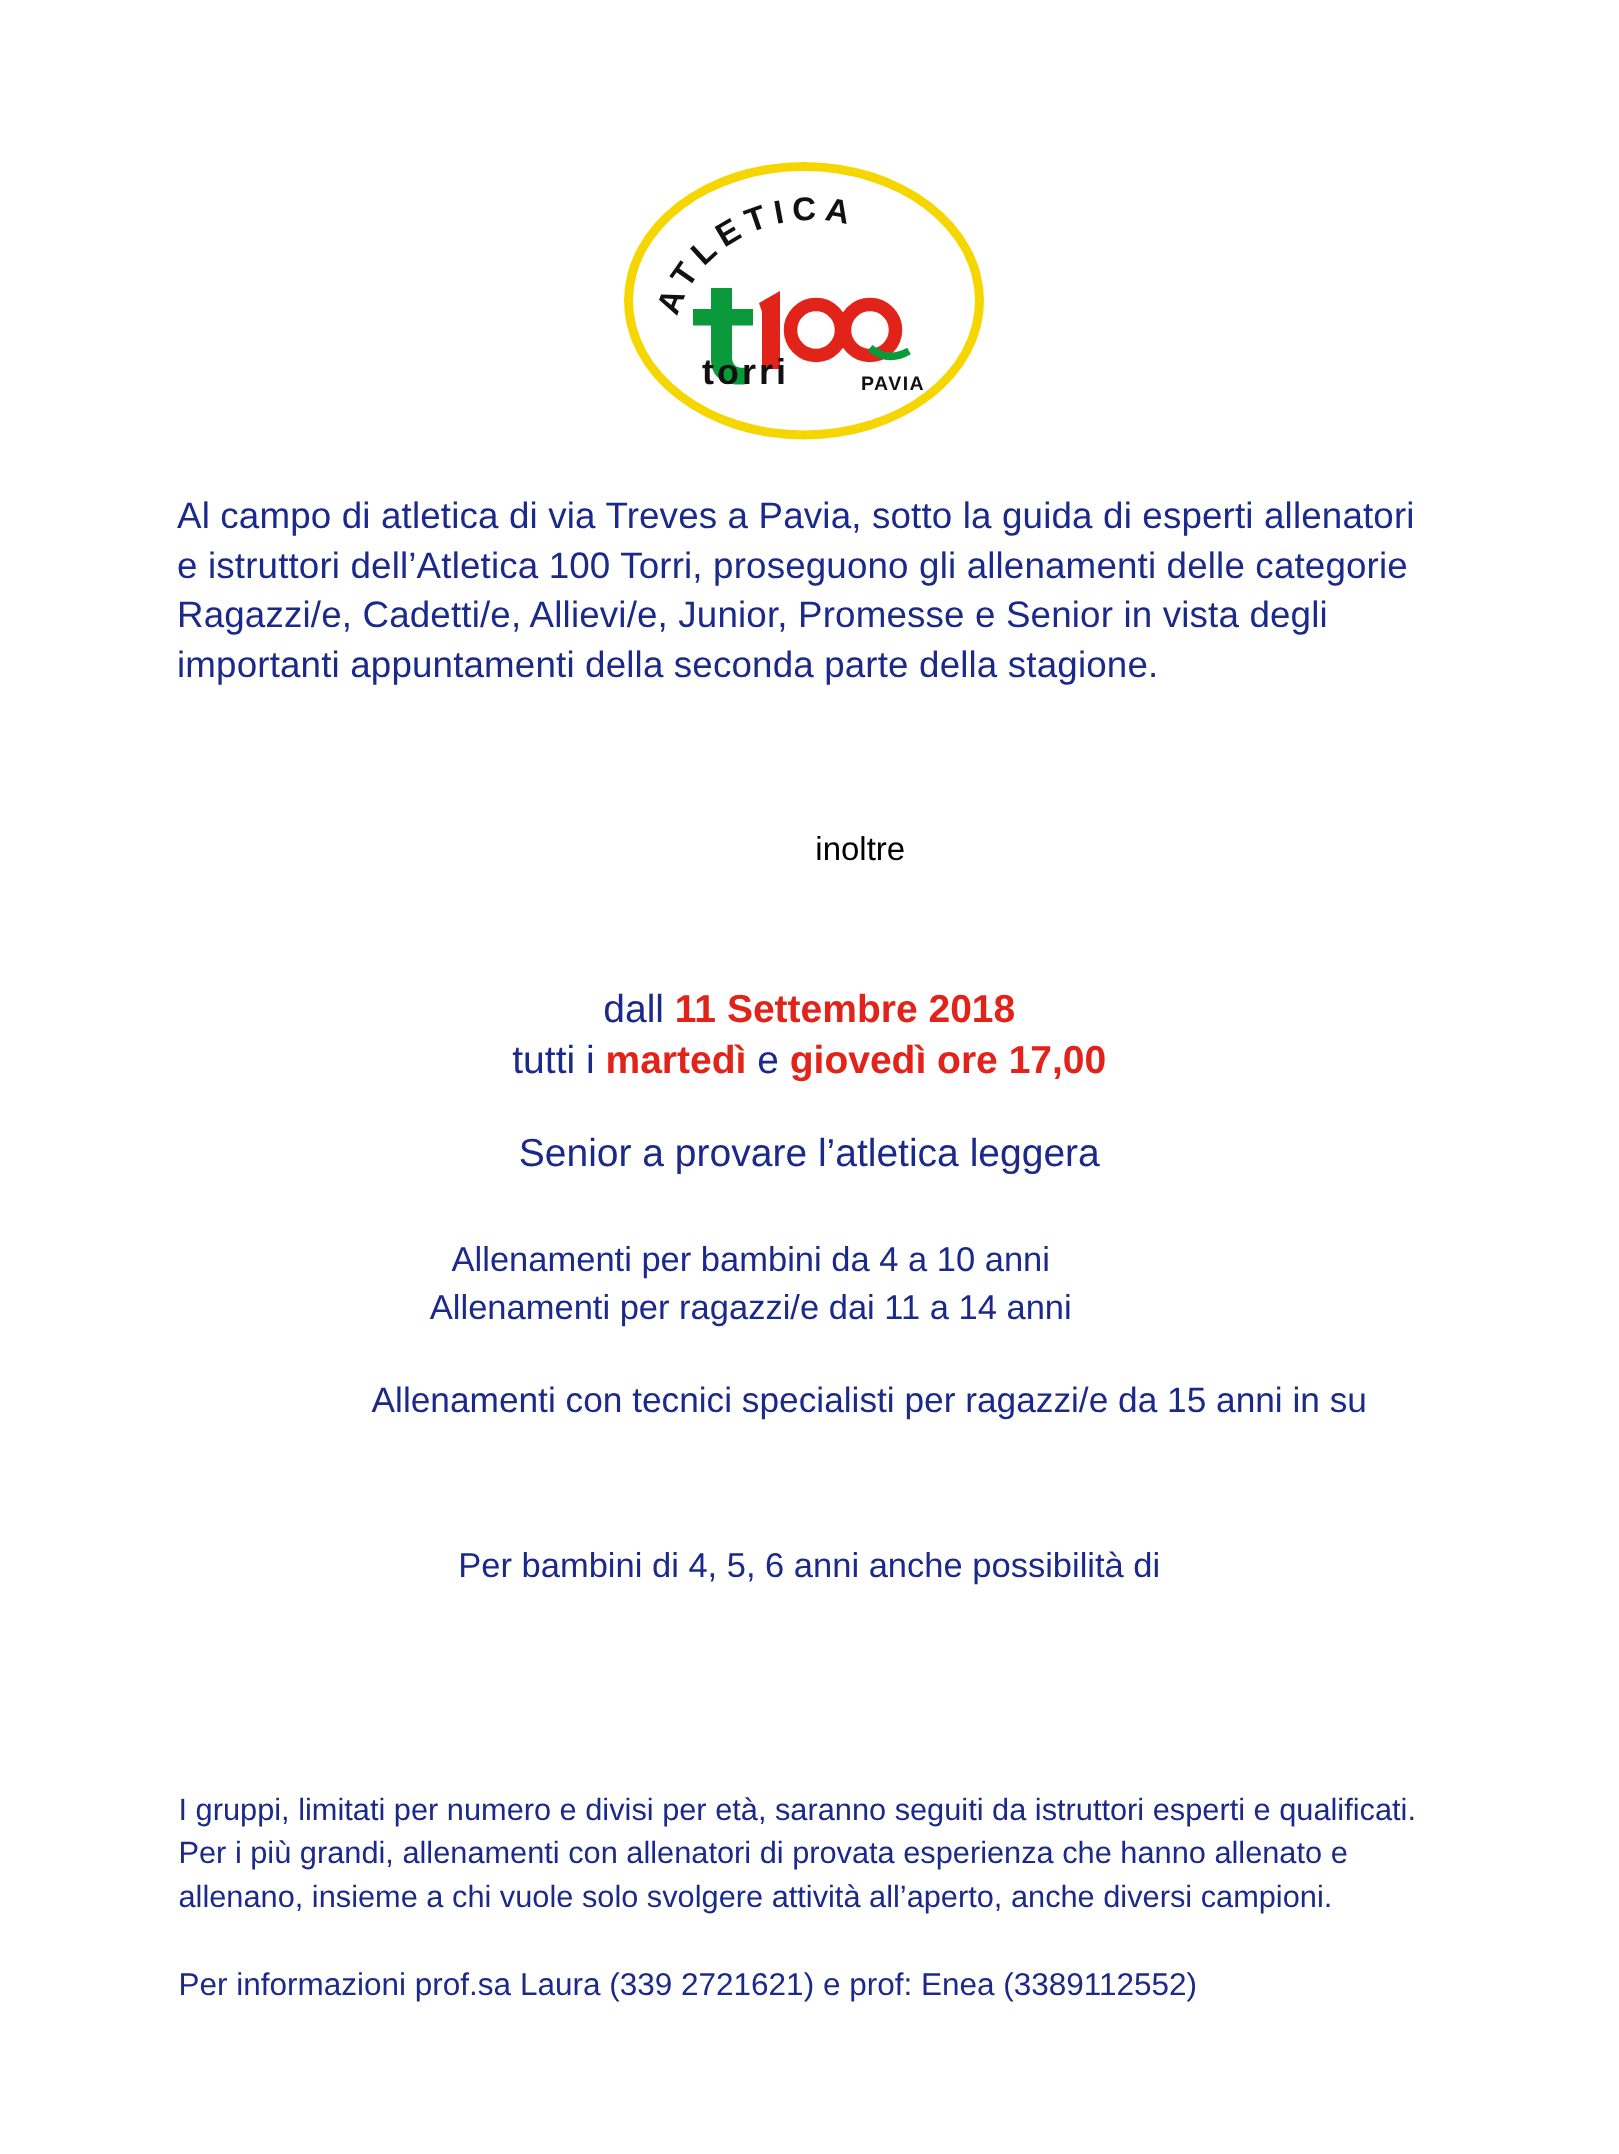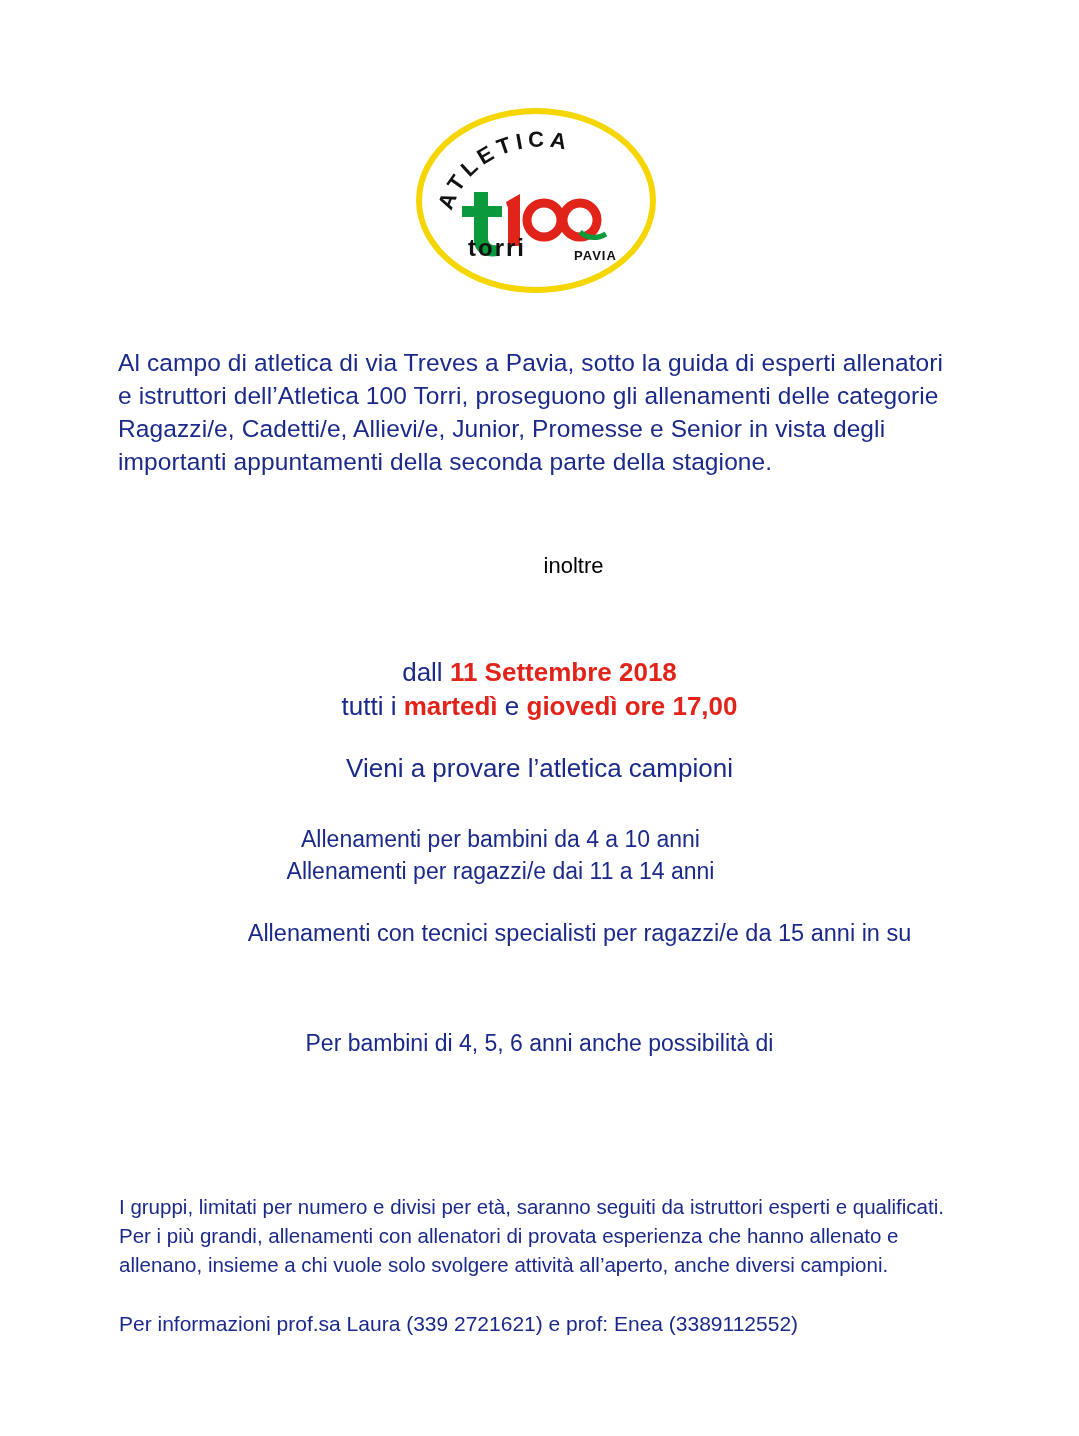--- a/index.html
+++ b/index.html
@@ -68,21 +68,21 @@
     font-weight: bold;
     letter-spacing: 1px;
     color: #111;
     font-family: "Liberation Sans", sans-serif;
   }
 
   
   .para-main {
     position: absolute;
     left: 118px;
-    top: 346px;
+    top: 328px;
     width: 845px;
     color: #1b2a8a;
     font-size: 24.5px;
     line-height: 33px;
     letter-spacing: 0.1px;
   }
   .inoltre {
     position: absolute;
     left: 0;
     top: 553px;
@@ -219,21 +219,21 @@
 
     <div class="date-block">
       <div>
         <span>dall </span><span class="red">11 Settembre 2018</span>
       </div>
       <div>
         <span>tutti i </span><span class="red">martedì</span><span> e </span><span class="red">giovedì ore 17,00</span>
       </div>
     </div>
 
-    <div class="try-line">Vieni a provare l’atletica campioni</div>
+    <div class="try-line">Senior a provare l’atletica leggera</div>
 
     <div class="kids-lines">
       <div>Allenamenti per bambini da 4 a 10 anni</div>
       <div>Allenamenti per ragazzi/e  dai 11 a 14 anni</div>
     </div>
 
     <div class="specialists">Allenamenti con tecnici specialisti per ragazzi/e da 15 anni in su</div>
 
     <div class="possibility">Per bambini di 4, 5, 6 anni anche  possibilità di</div>
 

